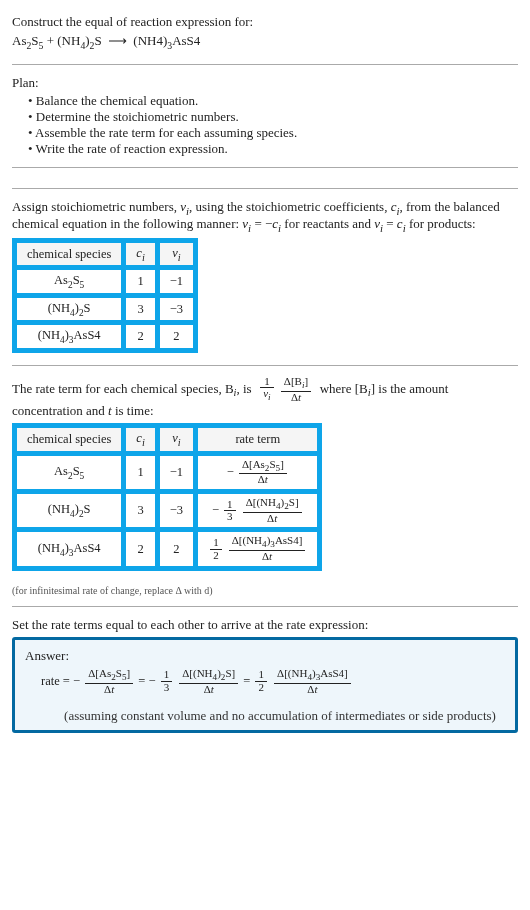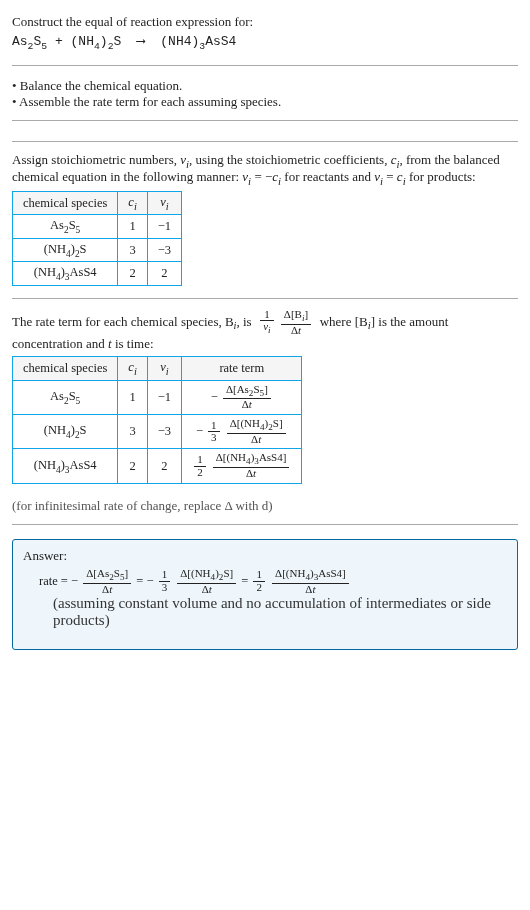--- a/index.html
+++ b/index.html
@@ -14,74 +14,77 @@
   }
   .block {
     padding: 4px 0 10px 0;
   }
   hr.sep {
     border: none;
     border-top: 1px solid #aaa;
     margin: 0 0 6px 0;
   }
   .chem sub { font-size: 0.75em; vertical-align: sub; }
-  .plan-list { margin: 2px 0 0 0; padding: 0; list-style: none; }
+  .plan-list { margin: 2px 0 0 16px; padding: 0; list-style: none; }
   .plan-list li::before { content: "\2022  "; }
   table.data {
     border-collapse: collapse;
     margin: 4px 0 2px 0;
     font-size: 12.5px;
   }
   table.data th, table.data td {
-    border: 1px solid #0ea5e9;
+    border: 5px solid #0ea5e9;
     padding: 3px 10px;
     text-align: center;
     font-weight: normal;
     background: #fff;
   }
   table.data th { background: #f5f5f5; }
   .frac {
     display: inline-block;
     vertical-align: middle;
     text-align: center;
     font-size: 11px;
     line-height: 1.05;
     margin: 0 2px;
   }
   .frac .num { display:block; padding: 0 3px; }
   .frac .den { display:block; border-top:1px solid #222; padding:0 3px; }
-  .smallnote { font-size: 13px; color:#555; margin-top:14px; }
+  .smallnote { font-size: 10px; color:#555; margin-top:14px; }
   .answer-box {
     background: #eef6fb;
-    border: 1px solid #0369a1;
+    border: 3px solid #0369a1;
     border-radius: 3px;
-    padding: 8px 10px 20px 10px;
+    padding: 8px 10px 6px 10px;
     margin-top: 4px;
   }
   .answer-box .ans-label { font-size:13px; margin-bottom:4px; }
   .answer-box .eq { margin-left: 16px; font-size:12.5px; }
-  .answer-box .assume { margin-left: 30px; font-size:15px; margin-top:0; color:#333;}
-  .mathline { margin: 3px 0; font-family: Liberation Mono, monospace; }
+  .answer-box .assume { margin-left: 30px; font-size:13px; margin-top:13px; color:#333;text-align:center;}
+  .mathline { margin: 3px 0; }
   .inline-sub { font-size:0.8em; vertical-align:sub; }
   .inline-it { font-style: italic; }
 </style>
 </head>
 <body>
 
 <div class="block">
   <div>Construct the equal of reaction expression for:</div>
   <div class="chem mathline">As<sub>2</sub>S<sub>5</sub> + (NH<sub>4</sub>)<sub>2</sub>S &nbsp;⟶&nbsp; (NH4)<sub>3</sub>AsS4</div>
 </div>
 
 <hr class="sep">
 
 <div class="block">
+  <div>Plan:</div>
   <ul class="plan-list">
     <li>Balance the chemical equation.</li>
+    <li>Determine the stoichiometric numbers.</li>
     <li>Assemble the rate term for each assuming species.</li>
+    <li>Write the rate of reaction expression.</li>
   </ul>
 </div>
 
 <hr class="sep">
 
 <div class="block">
 </div>
 
 <hr class="sep">
 
@@ -144,18 +147,19 @@
       <td><span class="frac"><span class="num">1</span><span class="den">2</span></span> <span class="frac"><span class="num">Δ[(NH<sub>4</sub>)<sub>3</sub>AsS4]</span><span class="den">Δ<i>t</i></span></span></td>
     </tr>
   </tbody>
     </table>
   <div class="smallnote">(for infinitesimal rate of change, replace Δ with d)</div>
 </div>
 
 <hr class="sep">
 
 <div class="block">
+  <div>Set the rate terms equal to each other to arrive at the rate expression:</div>
   <div class="answer-box">
     <div class="ans-label">Answer:</div>
     <div class="eq">rate = − <span class="frac"><span class="num">Δ[As<sub>2</sub>S<sub>5</sub>]</span><span class="den">Δ<i>t</i></span></span> = − <span class="frac"><span class="num">1</span><span class="den">3</span></span> <span class="frac"><span class="num">Δ[(NH<sub>4</sub>)<sub>2</sub>S]</span><span class="den">Δ<i>t</i></span></span> = <span class="frac"><span class="num">1</span><span class="den">2</span></span> <span class="frac"><span class="num">Δ[(NH<sub>4</sub>)<sub>3</sub>AsS4]</span><span class="den">Δ<i>t</i></span></span></div>
     <div class="assume">(assuming constant volume and no accumulation of intermediates or side products)</div>
   </div>
 </div>
 
 </body></html>

